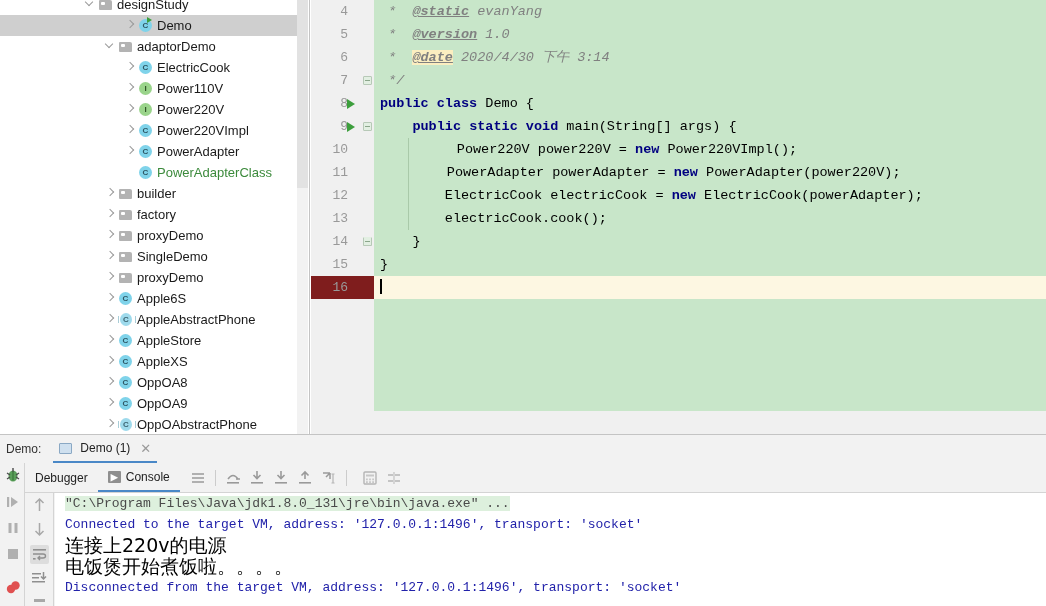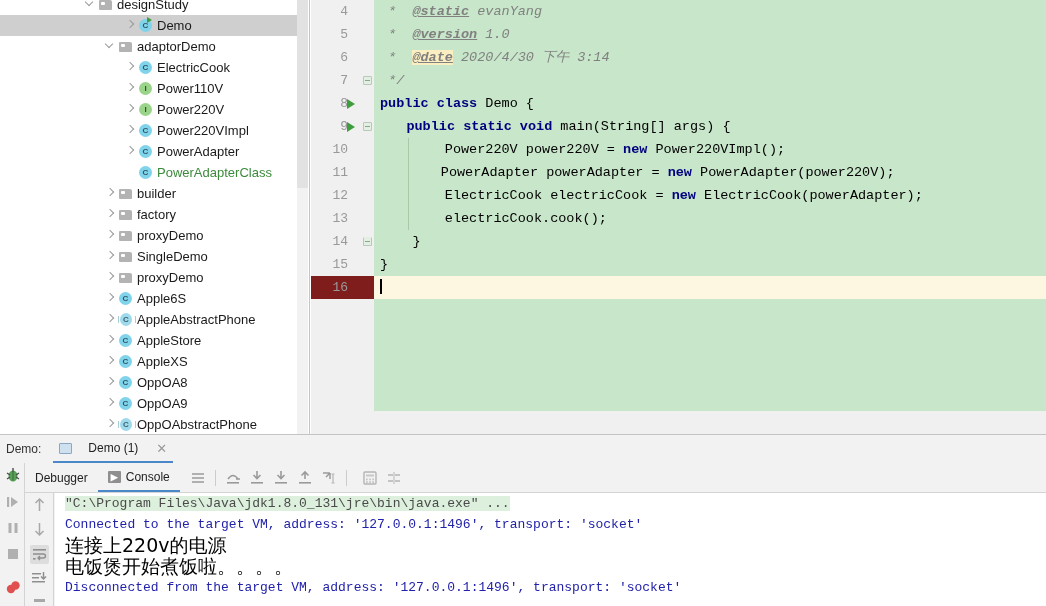--- a/index.html
+++ b/index.html
@@ -244,21 +244,21 @@
     padding-left: 6px;
   }
   #debug-label {
     font-size: 12px; color: #333333;
     margin-right: 12px;
   }
   #session-tab {
     display: flex; align-items: center;
     height: 27px; padding: 0 6px;
     border-bottom: 2px solid #4a88c7;
-    gap: 16px;
+    gap: 8px;
   }
   #session-icon {
     width: 13px; height: 11px;
     border: 1.5px solid #8aa8c4;
     background: #cfe0ef;
     border-radius: 1px;
   }
   #session-name { font-size: 12px; color: #222222; }
   #session-close {
     font-size: 13px; color: #9a9a9a;
@@ -505,23 +505,23 @@
         <div class="fold end" style="left: 52px; top: 237px;"></div>
         <div class="gline" style="top: 253px;">15</div>
         <div class="gline caret-line" style="top: 276px;">16</div>
       </div>
     <div id="code-lines">
         <div class="cline" style="top: 0px; padding-left: 6px;"><span class="cmt"> *  <span class="tag">@static</span> evanYang</span></div>
         <div class="cline" style="top: 23px; padding-left: 6px;"><span class="cmt"> *  <span class="tag">@version</span> 1.0</span></div>
         <div class="cline" style="top: 46px; padding-left: 6px;"><span class="cmt"> *  <span class="tag tag-hl">@date</span> 2020/4/30 下午 3:14</span></div>
         <div class="cline" style="top: 69px; padding-left: 6px;"><span class="cmt"> */</span></div>
         <div class="cline" style="top: 92px; padding-left: 6px;"><span class="kw">public</span> <span class="kw">class</span> Demo {</div>
-        <div class="cline" style="top: 115px; ">    <span class="kw">public</span> <span class="kw">static</span> <span class="kw">void</span> main(String[] args) {</div>
-        <div class="cline" style="top: 138px; padding-left: 6px;">        Power220V power220V = <span class="kw">new</span> Power220VImpl();</div>
-        <div class="cline" style="top: 161px; padding-left: 2px;">        PowerAdapter powerAdapter = <span class="kw">new</span> PowerAdapter(power220V);</div>
+        <div class="cline" style="top: 115px; padding-left: 6px;">    <span class="kw">public</span> <span class="kw">static</span> <span class="kw">void</span> main(String[] args) {</div>
+        <div class="cline" style="top: 138px; padding-left: 6px; margin-left: 12px;">        Power220V power220V = <span class="kw">new</span> Power220VImpl();</div>
+        <div class="cline" style="top: 161px; padding-left: 8px;">        PowerAdapter powerAdapter = <span class="kw">new</span> PowerAdapter(power220V);</div>
         <div class="cline" style="top: 184px; padding-left: 6px;">        ElectricCook electricCook = <span class="kw">new</span> ElectricCook(powerAdapter);</div>
         <div class="cline" style="top: 207px; padding-left: 6px;">        electricCook.cook();</div>
         <div class="cline" style="top: 230px; padding-left: 6px;">    }</div>
         <div class="cline" style="top: 253px; padding-left: 6px;">}</div>
         <div class="cline caret-line" style="top: 276px; padding-left: 6px;"><span class="caret"></span></div>
         <div class="indent-guide" style="left: 97px; top: 138px; height: 92px;"></div>
       </div>
     <div id="editor-bottom"></div>
   </div>
 

